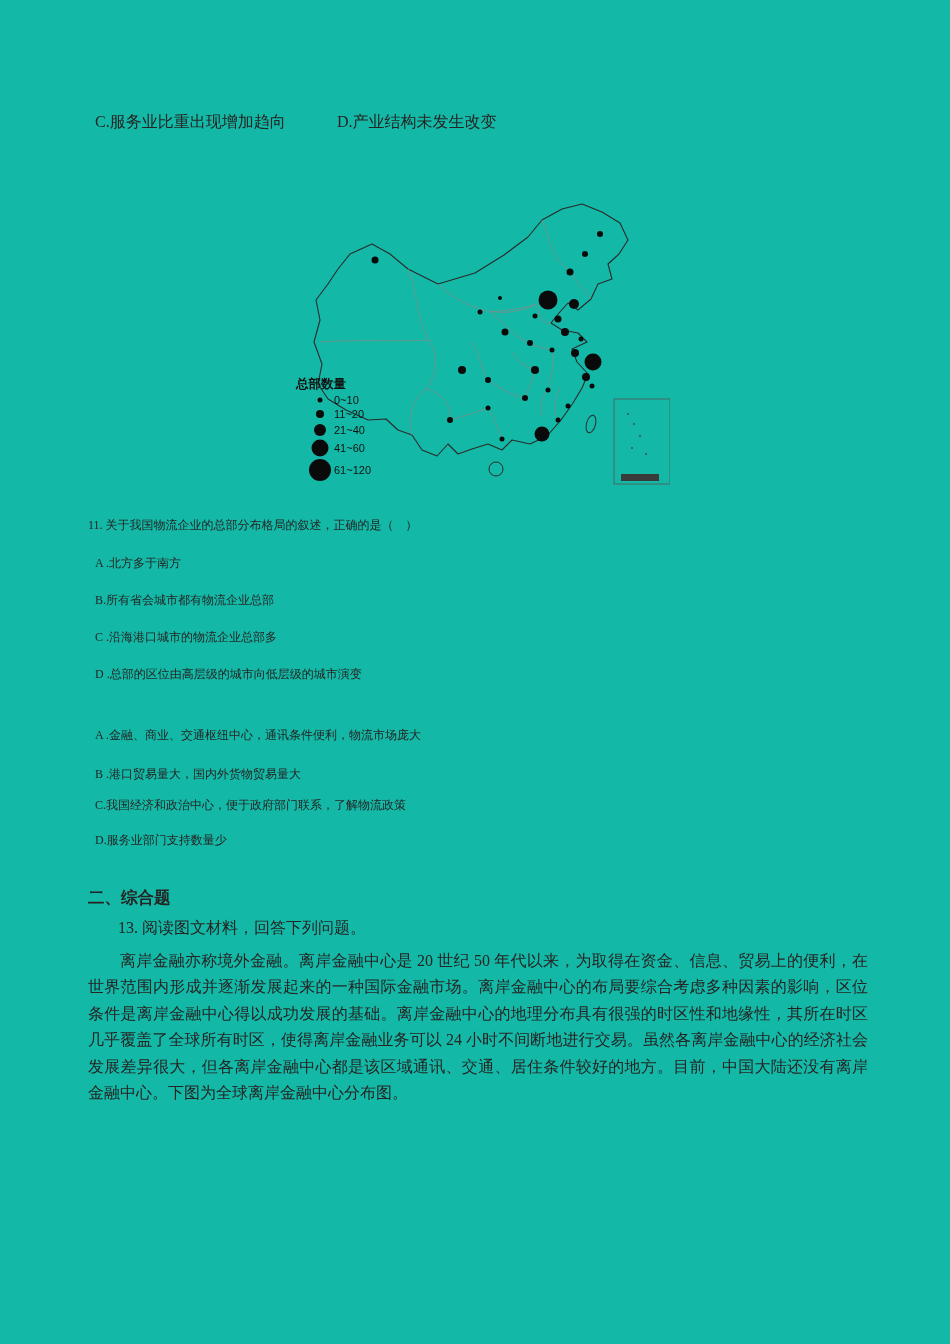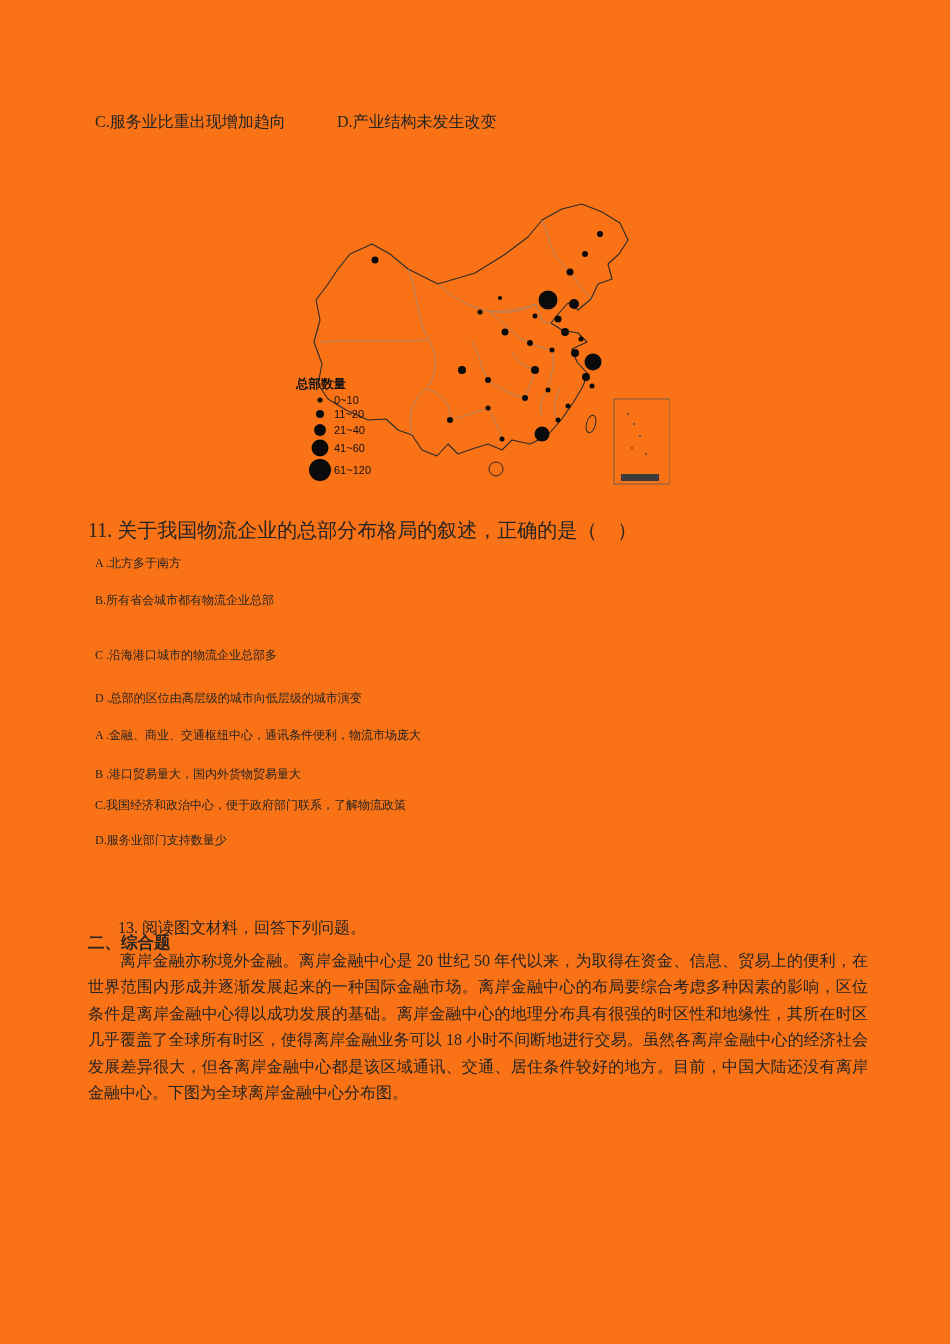--- a/index.html
+++ b/index.html
@@ -4,26 +4,26 @@
 <style>
   * { box-sizing: border-box; }
   html, body { margin: 0; padding: 0; }
   body {
     width: 950px; height: 1344px;
     background: #ffffff;
     color: #242424;
     font-family: "Liberation Serif", "DejaVu Serif", serif;
     overflow: hidden;
   }
-  .page { position: relative; width: 950px; height: 1344px; background: #f97316; }
+  .page { position: relative; width: 950px; height: 1344px; background: #14b8a6; }
   .abs { position: absolute; }
   .line { font-size: 16px; white-space: nowrap; }
-  .stem { font-size: 20px; white-space: nowrap; }
+  .stem { font-size: 12px; white-space: nowrap; }
   .option { font-size: 12px; white-space: nowrap; }
-  .section-title { font-size: 16.5px; font-weight: bold; white-space: nowrap; margin-top: 45px; }
+  .section-title { font-size: 16.5px; font-weight: bold; white-space: nowrap; }
   .lead { font-size: 16px; white-space: nowrap; }
   .material {
     font-size: 16px;
     line-height: 26.4px;
     text-align: justify;
     text-indent: 2em;
     color: #242424;
   }
   .dgap { display: inline-block; width: 242px; }
   .figure { width: 380px; height: 300px; }
@@ -129,25 +129,25 @@
           <circle cx="356" cy="262" r="0.9"></circle>
         </g>
         <rect x="331" y="282" width="38" height="7" fill="#3a3a3a"></rect>
       </g>
     </svg>
   </div>
 
   <div class="abs stem" style="left:88px; top:517px;">11. 关于我国物流企业的总部分布格局的叙述，正确的是（　）</div>
   <div class="abs option" style="left:95px; top:555px;">A .北方多于南方</div>
   <div class="abs option" style="left:95px; top:592px;">B.所有省会城市都有物流企业总部</div>
-  <div class="abs option" style="left:95px; top:647px;">C .沿海港口城市的物流企业总部多</div>
-  <div class="abs option" style="left:95px; top:666px;margin-top:24px;">D .总部的区位由高层级的城市向低层级的城市演变</div>
+  <div class="abs option" style="left:95px; top:629px;">C .沿海港口城市的物流企业总部多</div>
+  <div class="abs option" style="left:95px; top:666px;">D .总部的区位由高层级的城市向低层级的城市演变</div>
 
   <div class="abs option" style="left:95px; top:727px;">A .金融、商业、交通枢纽中心，通讯条件便利，物流市场庞大</div>
   <div class="abs option" style="left:95px; top:766px;">B .港口贸易量大，国内外货物贸易量大</div>
   <div class="abs option" style="left:95px; top:797px;">C.我国经济和政治中心，便于政府部门联系，了解物流政策</div>
   <div class="abs option" style="left:95px; top:832px;">D.服务业部门支持数量少</div>
 
   <div class="abs section-title" style="left:88px; top:887px;">二、综合题</div>
   <div class="abs lead" style="left:118px; top:918px;">13. 阅读图文材料，回答下列问题。</div>
-  <div class="abs material" style="left:88px; top:948px; width:780px;">离岸金融亦称境外金融。离岸金融中心是 20 世纪 50 年代以来，为取得在资金、信息、贸易上的便利，在世界范围内形成并逐渐发展起来的一种国际金融市场。离岸金融中心的布局要综合考虑多种因素的影响，区位条件是离岸金融中心得以成功发展的基础。离岸金融中心的地理分布具有很强的时区性和地缘性，其所在时区几乎覆盖了全球所有时区，使得离岸金融业务可以 18 小时不间断地进行交易。虽然各离岸金融中心的经济社会发展差异很大，但各离岸金融中心都是该区域通讯、交通、居住条件较好的地方。目前，中国大陆还没有离岸金融中心。下图为全球离岸金融中心分布图。</div>
+  <div class="abs material" style="left:88px; top:948px; width:780px;">离岸金融亦称境外金融。离岸金融中心是 20 世纪 50 年代以来，为取得在资金、信息、贸易上的便利，在世界范围内形成并逐渐发展起来的一种国际金融市场。离岸金融中心的布局要综合考虑多种因素的影响，区位条件是离岸金融中心得以成功发展的基础。离岸金融中心的地理分布具有很强的时区性和地缘性，其所在时区几乎覆盖了全球所有时区，使得离岸金融业务可以 24 小时不间断地进行交易。虽然各离岸金融中心的经济社会发展差异很大，但各离岸金融中心都是该区域通讯、交通、居住条件较好的地方。目前，中国大陆还没有离岸金融中心。下图为全球离岸金融中心分布图。</div>
 
 </div>
 
 </body></html>

